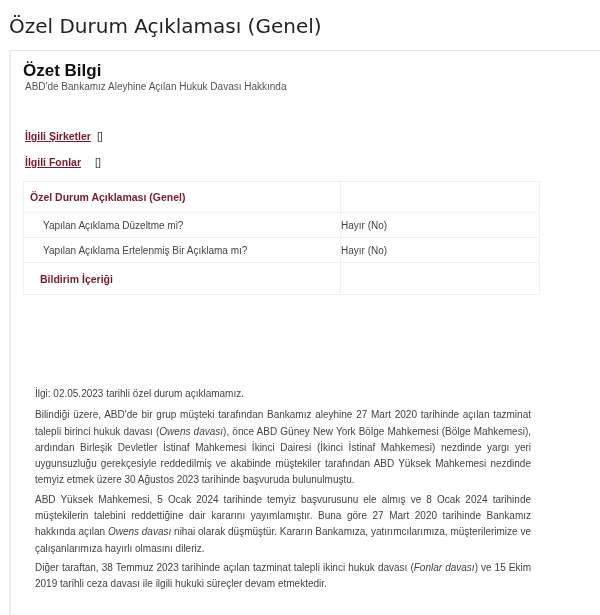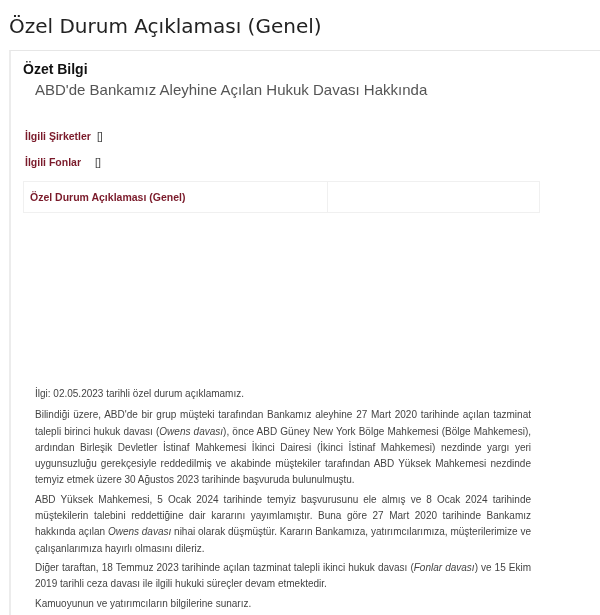--- a/index.html
+++ b/index.html
@@ -1,21 +1,21 @@
 <!DOCTYPE html>
 <html><head>
 <meta charset="utf-8">
 <style>
   html, body { margin: 0; padding: 0; background: #ffffff; }
   body { width: 600px; height: 615px; overflow: hidden; font-family: "Liberation Sans", "DejaVu Sans", sans-serif; color: #333; }
   .page-title { font-family: "DejaVu Sans", sans-serif; font-size: 20px; font-weight: normal; color: #222; margin: 0; padding: 13px 0 0 9px; height: 36px; line-height: 26px; }
   .panel { position: absolute; left: 9px; top: 50px; width: 600px; height: 570px; border-left: 2px solid #ececec; border-top: 1px solid #e6e6e6; }
-  .summary-title { position: absolute; left: 12px; top: 10px; font-size: 14px; font-weight: bold; color: #111; }
-  .summary-sub { position: absolute; left: 24px; top: 30px; font-size: 15px; color: #555; }
-  .related { position: absolute; left: 14px; font-size: 10.5px; font-weight: bold; color: #7a1a2a; }
+  .summary-title { position: absolute; left: 12px; top: 10px; font-size: 17px; font-weight: bold; color: #111; }
+  .summary-sub { position: absolute; left: 14px; top: 30px; font-size: 10px; color: #555; }
+  .related { position: absolute; left: 14px; font-size: 10.5px; font-weight: bold; color: #7a1a2a; text-decoration: underline; }
   .related .bracket { font-weight: normal; color: #444; margin-left: 6px; }
   .tbl { position: absolute; left: 12px; top: 130px; width: 517px; border-collapse: collapse; font-size: 10px; color: #444; }
   .tbl td { border: 1px solid #f0f0f0; height: 24px; padding: 0; vertical-align: middle; }
   .tbl td.c1 { width: 297px; padding-left: 19px; }
   .tbl td.c2 { padding-left: 0; }
   .tbl td.head { padding-left: 6px; height: 30px; font-weight: bold; color: #7a1a2a; font-size: 10.5px; }
   .tbl td.sub { font-weight: bold; color: #7a1a2a; font-size: 10.5px; height: 31px; padding-left: 16px; }
   .body-text { position: absolute; left: 24px; top: 335px; width: 496px; font-size: 10px; line-height: 16.3px; color: #444; }
   .body-text p { margin: 0 0 3px 0; text-align: justify; }
   .body-text p.first { margin-bottom: 5px; }
@@ -36,23 +36,34 @@
   <div class="related" style="top:105px;">
     <span>İlgili Fonlar</span><span class="bracket" style="margin-left:14px;">[]</span>
   </div>
 
   <table class="tbl">
     <tbody>
         <tr>
       <td class="c1 head">Özel Durum Açıklaması (Genel)</td>
       <td class="c2"></td>
     </tr>
+    <tr>
+      <td class="c1">Yapılan Açıklama Düzeltme mi?</td>
+      <td class="c2">Hayır (No)</td>
+    </tr>
+    <tr>
+      <td class="c1">Yapılan Açıklama Ertelenmiş Bir Açıklama mı?</td>
+      <td class="c2">Hayır (No)</td>
+    </tr>
+    <tr>
+      <td class="c1 sub">Bildirim İçeriği</td>
+      <td class="c2"></td>
+    </tr>
   </tbody>
     </table>
 
   <div class="body-text">
     <p class="first">İlgi: 02.05.2023 tarihli özel durum açıklamamız.</p>
     <p><span>Bilindiği üzere, ABD'de bir grup müşteki tarafından Bankamız aleyhine 27 Mart 2020 tarihinde açılan tazminat talepli birinci hukuk davası (</span><em>Owens davası</em><span>), önce ABD Güney New York Bölge Mahkemesi (Bölge Mahkemesi), ardından Birleşik Devletler İstinaf Mahkemesi İkinci Dairesi (İkinci İstinaf Mahkemesi) nezdinde yargı yeri uygunsuzluğu gerekçesiyle reddedilmiş ve akabinde müştekiler tarafından ABD Yüksek Mahkemesi nezdinde temyiz etmek üzere 30 Ağustos 2023 tarihinde başvuruda bulunulmuştu.</span></p>
     <p><span>ABD Yüksek Mahkemesi, 5 Ocak 2024 tarihinde temyiz başvurusunu ele almış ve 8 Ocak 2024 tarihinde müştekilerin talebini reddettiğine dair kararını yayımlamıştır. Buna göre 27 Mart 2020 tarihinde Bankamız hakkında açılan </span><em>Owens davası</em><span> nihai olarak düşmüştür. Kararın Bankamıza, yatırımcılarımıza, müşterilerimize ve çalışanlarımıza hayırlı olmasını dileriz.</span></p>
-    <p><span>Diğer taraftan, 18 Temmuz 2023 tarihinde açılan tazminat talepli ikinci hukuk davası (</span><em>Fonlar davası</em><span>) ve 15 Ekim 2019 tarihli ceza davası ile ilgili hukuki süreçler devam etmektedir.</span></p>
-    <p>Kamuoyunun ve yatırımcıların bilgilerine sunarız.</p>
+    <p><span>Diğer taraftan, 38 Temmuz 2023 tarihinde açılan tazminat talepli ikinci hukuk davası (</span><em>Fonlar davası</em><span>) ve 15 Ekim 2019 tarihli ceza davası ile ilgili hukuki süreçler devam etmektedir.</span></p>
   </div>
 </div>
 
 </body></html>

